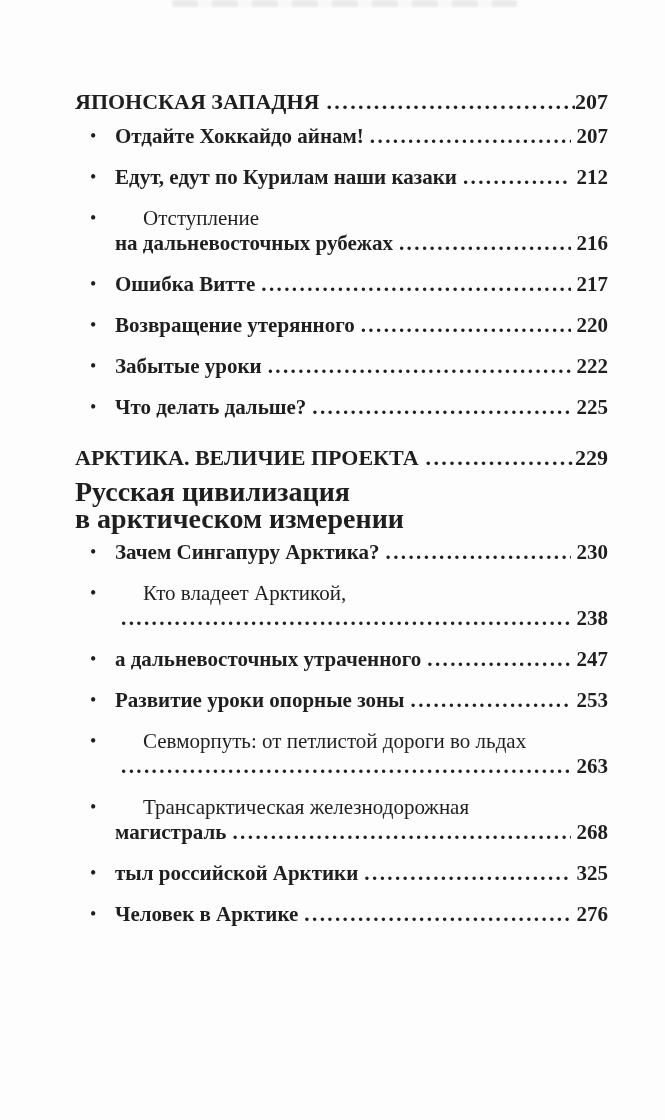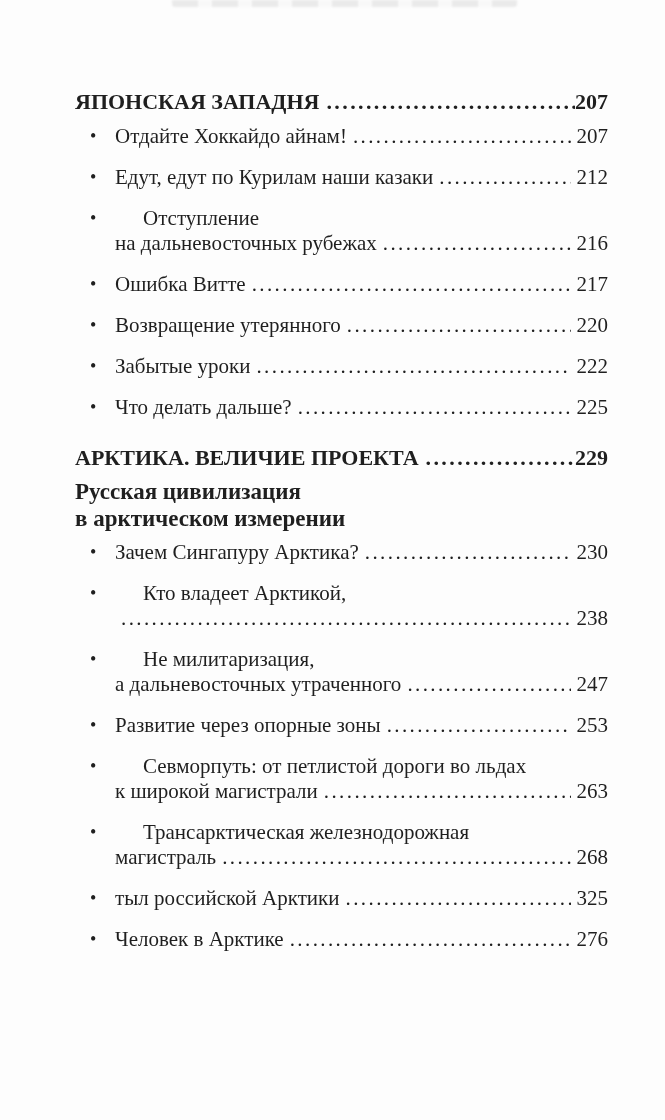--- a/index.html
+++ b/index.html
@@ -44,21 +44,21 @@
     line-height: 28px;
     margin-bottom: 8px;
     white-space: nowrap;
   }
   .section-header .leader {
     margin-left: 7px;
     margin-right: 0;
   }
   .section-subtitle {
     font-weight: 700;
-    font-size: 23px;
+    font-size: 28px;
     line-height: 27px;
     margin: -2px 0 8px 0;
   }
   .items { margin: 0; padding: 0; list-style: none; }
   .item {
     display: flex;
     margin-bottom: 16px;
     font-size: 21px;
     line-height: 25px;
   }
@@ -67,20 +67,21 @@
     margin-left: 15px;
     font-size: 18px;
     line-height: 25px;
   }
   .item-body { flex: 1 1 auto; min-width: 0; }
   .item-line { white-space: nowrap; margin-left: 28px; }
   .item-lastline {
     display: flex;
     align-items: center;
     white-space: nowrap;
+    font-weight: bold;
   }
   .leader {
     flex: 1 1 auto;
     min-width: 0;
     overflow: hidden;
     white-space: nowrap;
     letter-spacing: 2.4px;
     margin-left: 6px;
     margin-right: 6px;
   }
@@ -201,44 +202,42 @@
               <div class="item-line">Кто владеет Арктикой,</div>
               <div class="item-lastline">
                 <span class="leader">............................................................................................................................................</span>
                 <span class="pagenum">238</span>
               </div>
             </div>
           </li>
           <li class="item">
             <span class="bullet">•</span>
             <div class="item-body">
-              <div class="item-line">Не милитаризация,</div>
               <div class="item-lastline">
                 <span class="text">а дальневосточных утраченного</span>
                 <span class="leader">............................................................................................................................................</span>
                 <span class="pagenum">247</span>
               </div>
             </div>
           </li>
           <li class="item">
             <span class="bullet">•</span>
             <div class="item-body">
               <div class="item-lastline">
-                <span class="text">Развитие через опорные зоны</span>
+                <span class="text">Развитие уроки опорные зоны</span>
                 <span class="leader">............................................................................................................................................</span>
                 <span class="pagenum">253</span>
               </div>
             </div>
           </li>
           <li class="item">
             <span class="bullet">•</span>
             <div class="item-body">
               <div class="item-line">Севморпуть: от петлистой дороги во льдах</div>
               <div class="item-lastline">
-                <span class="text">к широкой магистрали</span>
                 <span class="leader">............................................................................................................................................</span>
                 <span class="pagenum">263</span>
               </div>
             </div>
           </li>
           <li class="item">
             <span class="bullet">•</span>
             <div class="item-body">
               <div class="item-line">Трансарктическая железнодорожная</div>
               <div class="item-lastline">

